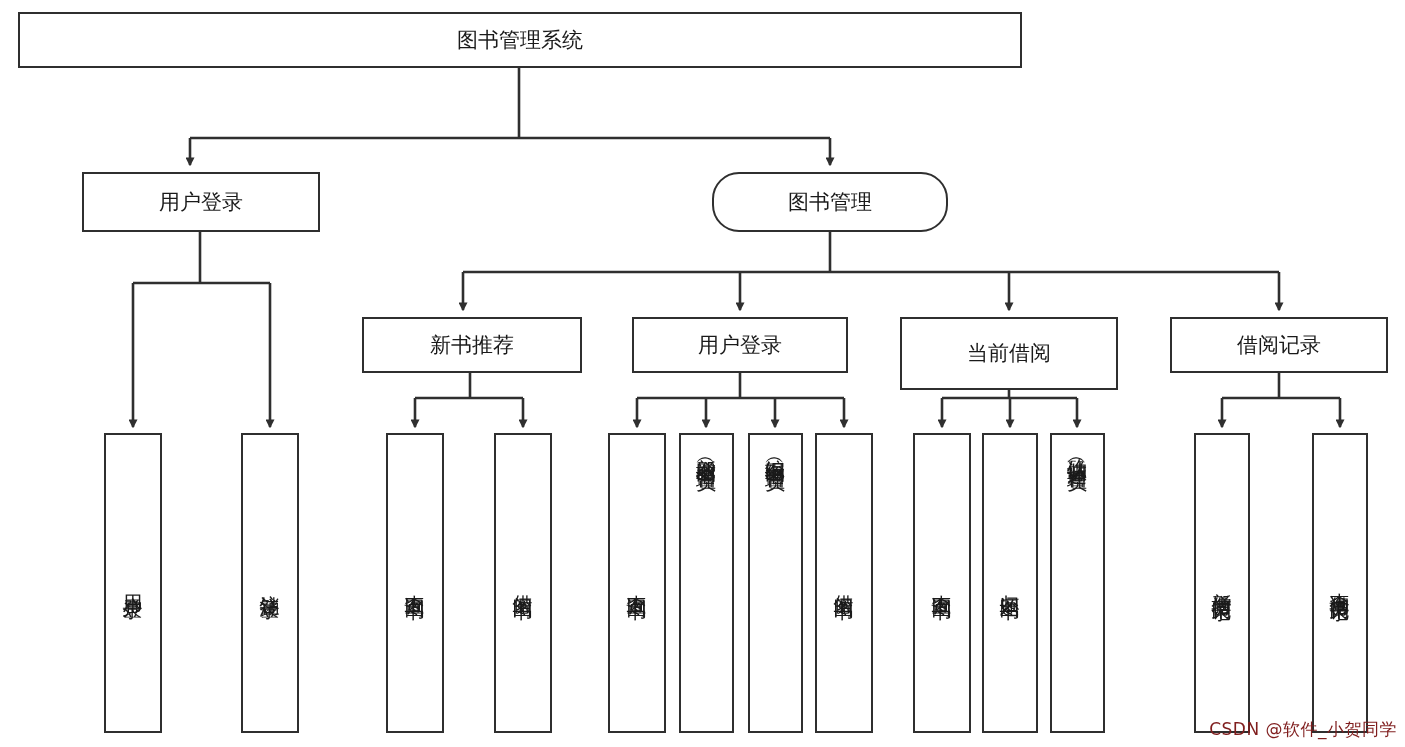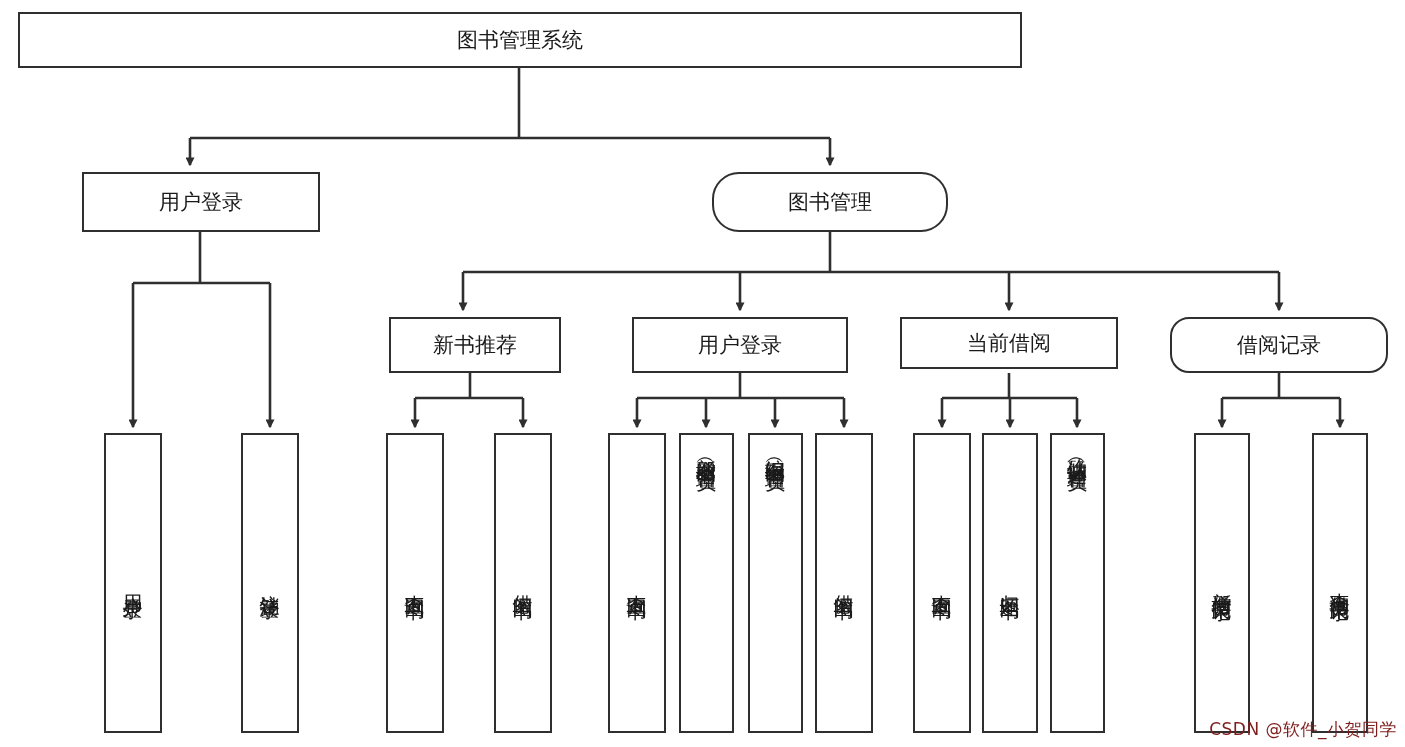--- a/index.html
+++ b/index.html
@@ -139,30 +139,30 @@
     <span class="node-label">图书管理系统</span>
   </div>
 
   <div class="node horiz" style="left:82px; top:172px; width:238px; height:60px;">
     <span class="node-label">用户登录</span>
   </div>
   <div class="node horiz" style="left:712px; top:172px; width:236px; height:60px;border-radius:27px;">
     <span class="node-label">图书管理</span>
   </div>
 
-  <div class="node horiz" style="left:362px; top:317px; width:172px; height:56px;margin-left:27px;">
+  <div class="node horiz" style="left:362px; top:317px; width:220px; height:56px;">
     <span class="node-label">新书推荐</span>
   </div>
   <div class="node horiz" style="left:632px; top:317px; width:216px; height:56px;">
     <span class="node-label">用户登录</span>
   </div>
-  <div class="node horiz" style="left:900px; top:317px; width:218px; height:52px;">
+  <div class="node horiz" style="left:900px; top:317px; width:218px; height:73px;">
     <span class="node-label">当前借阅</span>
   </div>
-  <div class="node horiz" style="left:1170px; top:317px; width:218px; height:56px;border-radius:19px;">
+  <div class="node horiz" style="left:1170px; top:317px; width:218px; height:56px;">
     <span class="node-label">借阅记录</span>
   </div>
 
   <div class="node vert centered" style="left:104px; top:433px; width:58px; height:300px;">
     <span class="node-label">用户登录</span>
   </div>
   <div class="node vert centered" style="left:241px; top:433px; width:58px; height:300px;">
     <span class="node-label">注销登录</span>
   </div>
 

